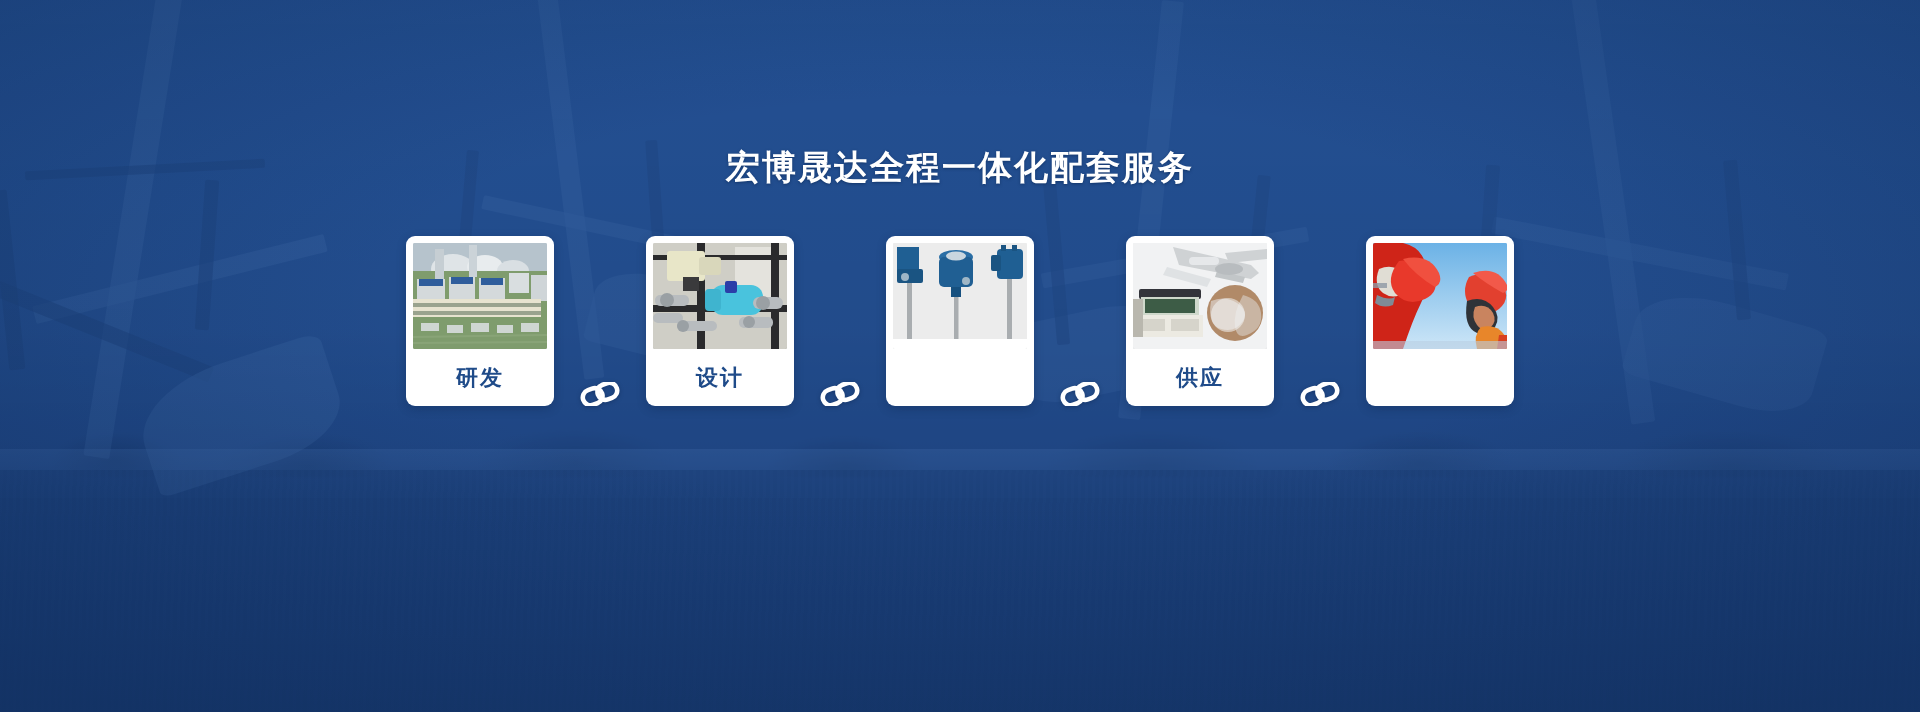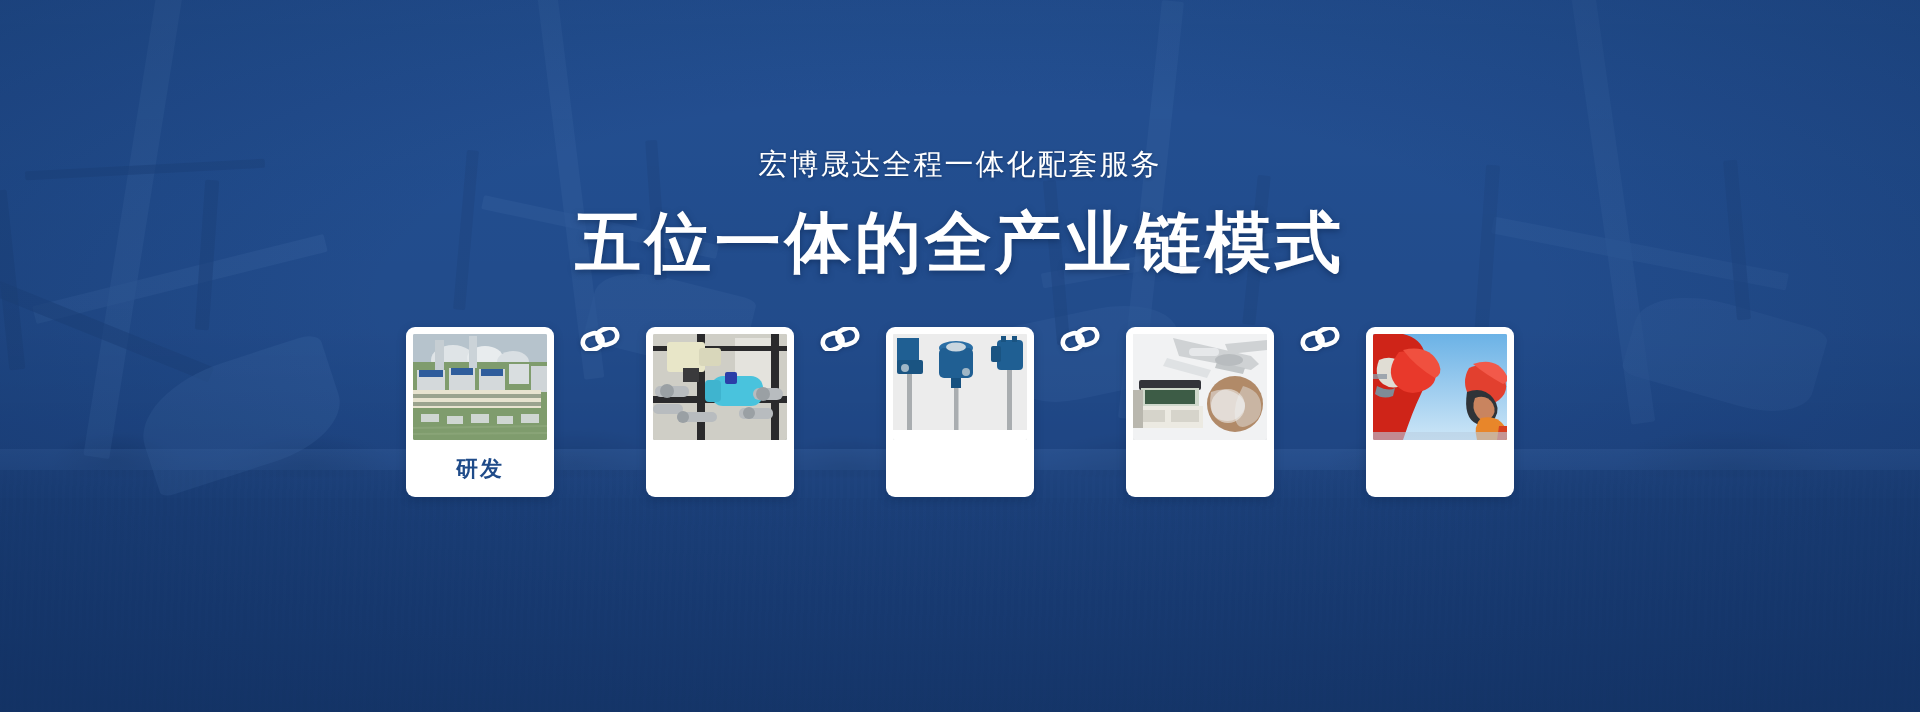--- a/index.html
+++ b/index.html
@@ -78,38 +78,38 @@
 
   
   .content{
     position:relative; z-index:5;
     width:1920px; height:712px;
     display:flex; flex-direction:column; align-items:center;
   }
 
   .subtitle{
     margin-top:150px;
-    font-size:29px; font-weight:normal; color:#ffffff;
+    font-size:34px; font-weight:bold; color:#ffffff;
     letter-spacing:2px; line-height:1;
     text-shadow:0 1px 3px rgba(10,35,75,.55);
     white-space:nowrap;
   }
 
   .title{
     margin-top:30px;
     font-size:66px; font-weight:bold; color:#ffffff;
     letter-spacing:4px; line-height:1;
     text-shadow:0 2px 6px rgba(10,35,75,.55);
     white-space:nowrap;
   }
 
   
   .chain{
     margin-top:52px;
-    display:flex; align-items:flex-start; justify-content:center;
+    display:flex; align-items:flex-end; justify-content:center;
   }
 
   .card{
     width:148px; height:170px;
     background:#ffffff;
     border-radius:9px;
     padding:7px 7px 0 7px;
     display:flex; flex-direction:column;
     box-shadow:0 3px 10px rgba(9,32,70,.30);
     overflow:hidden;
@@ -205,21 +205,20 @@
 
     <div class="bg-tint"></div>
     <div class="bg-tint2"></div>
     <div class="bg-vignette"></div>
   </div>
 
   <div class="content">
 
     <div class="subtitle">宏博晟达全程一体化配套服务</div>
 
-    <div class="title">五位一体的全产业链模式</div>
 
     <div class="chain">
 
       <div class="card">
         <div class="card-img">
           <div class="art art-plant">
             <svg viewBox="0 0 134 106" width="134" height="106" preserveAspectRatio="none">
               <rect x="0" y="0" width="134" height="30" fill="#b6c3cc"></rect>
               <ellipse cx="40" cy="26" rx="22" ry="15" fill="#dfe4e7"></ellipse>
               <ellipse cx="72" cy="24" rx="18" ry="12" fill="#e8ecee"></ellipse>
@@ -291,20 +290,21 @@
               </g>
               <g fill="#9aa0a4">
                 <circle cx="14" cy="57" r="7"></circle>
                 <circle cx="110" cy="60" r="7"></circle>
                 <circle cx="96" cy="79" r="6"></circle>
                 <circle cx="30" cy="83" r="6"></circle>
               </g>
             </svg>
           </div>
         </div>
+        <div class="card-label">设计</div>
       </div>
 
       <div class="link">
         <svg width="42" height="24" viewBox="0 0 42 24">
           <g transform="rotate(-20 21 12)" fill="none" stroke="#ffffff" stroke-width="4.6" stroke-linecap="round">
             <rect x="3.2" y="4.2" width="20" height="15.6" rx="7.8"></rect>
             <rect x="18.8" y="4.2" width="20" height="15.6" rx="7.8"></rect>
           </g>
         </svg>
       </div>
@@ -371,20 +371,21 @@
               <rect x="0" y="56" width="10" height="38" fill="#b9b7ae"></rect>
 
               <circle cx="102" cy="70" r="28" fill="#e9eaec"></circle>
               <circle cx="102" cy="70" r="28" fill="#9d6a3c" opacity=".75"></circle>
               <path d="M78 58 q14 -6 26 2 q12 8 6 18 q-8 12 -22 8 q-14 -4 -10 -28 z" fill="#e7e8ea" opacity=".55"></path>
               <path d="M110 52 q16 4 18 18 q2 16 -14 22 q-10 4 -12 -8 q-2 -14 8 -32 z" fill="#e7e8ea" opacity=".45"></path>
               <circle cx="95" cy="72" r="17" fill="#f4f5f6" opacity=".55"></circle>
             </svg>
           </div>
         </div>
+        <div class="card-label">供应</div>
       </div>
 
       <div class="link">
         <svg width="42" height="24" viewBox="0 0 42 24">
           <g transform="rotate(-20 21 12)" fill="none" stroke="#ffffff" stroke-width="4.6" stroke-linecap="round">
             <rect x="3.2" y="4.2" width="20" height="15.6" rx="7.8"></rect>
             <rect x="18.8" y="4.2" width="20" height="15.6" rx="7.8"></rect>
           </g>
         </svg>
       </div>

